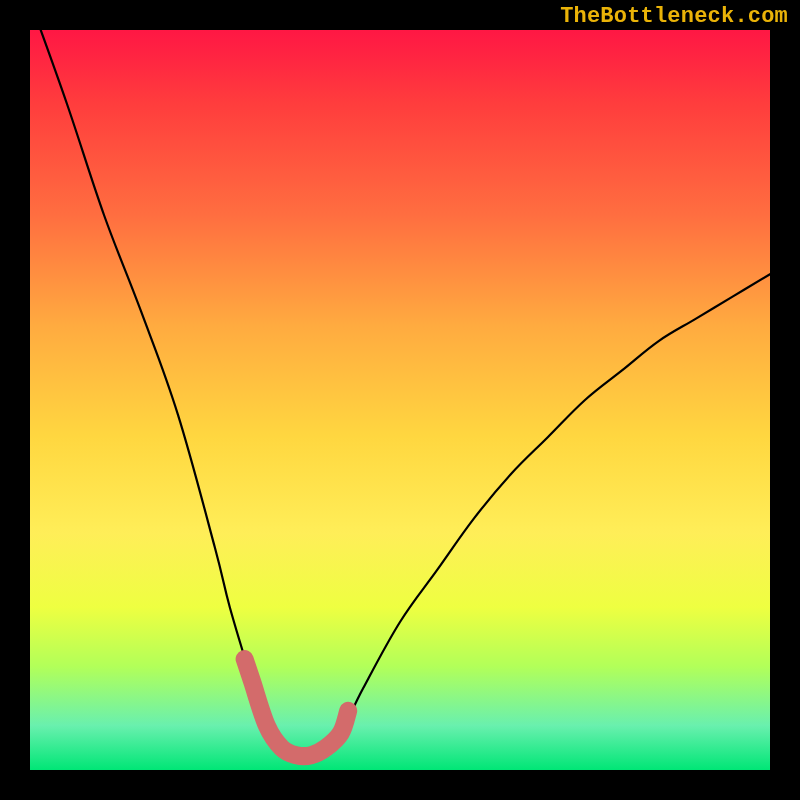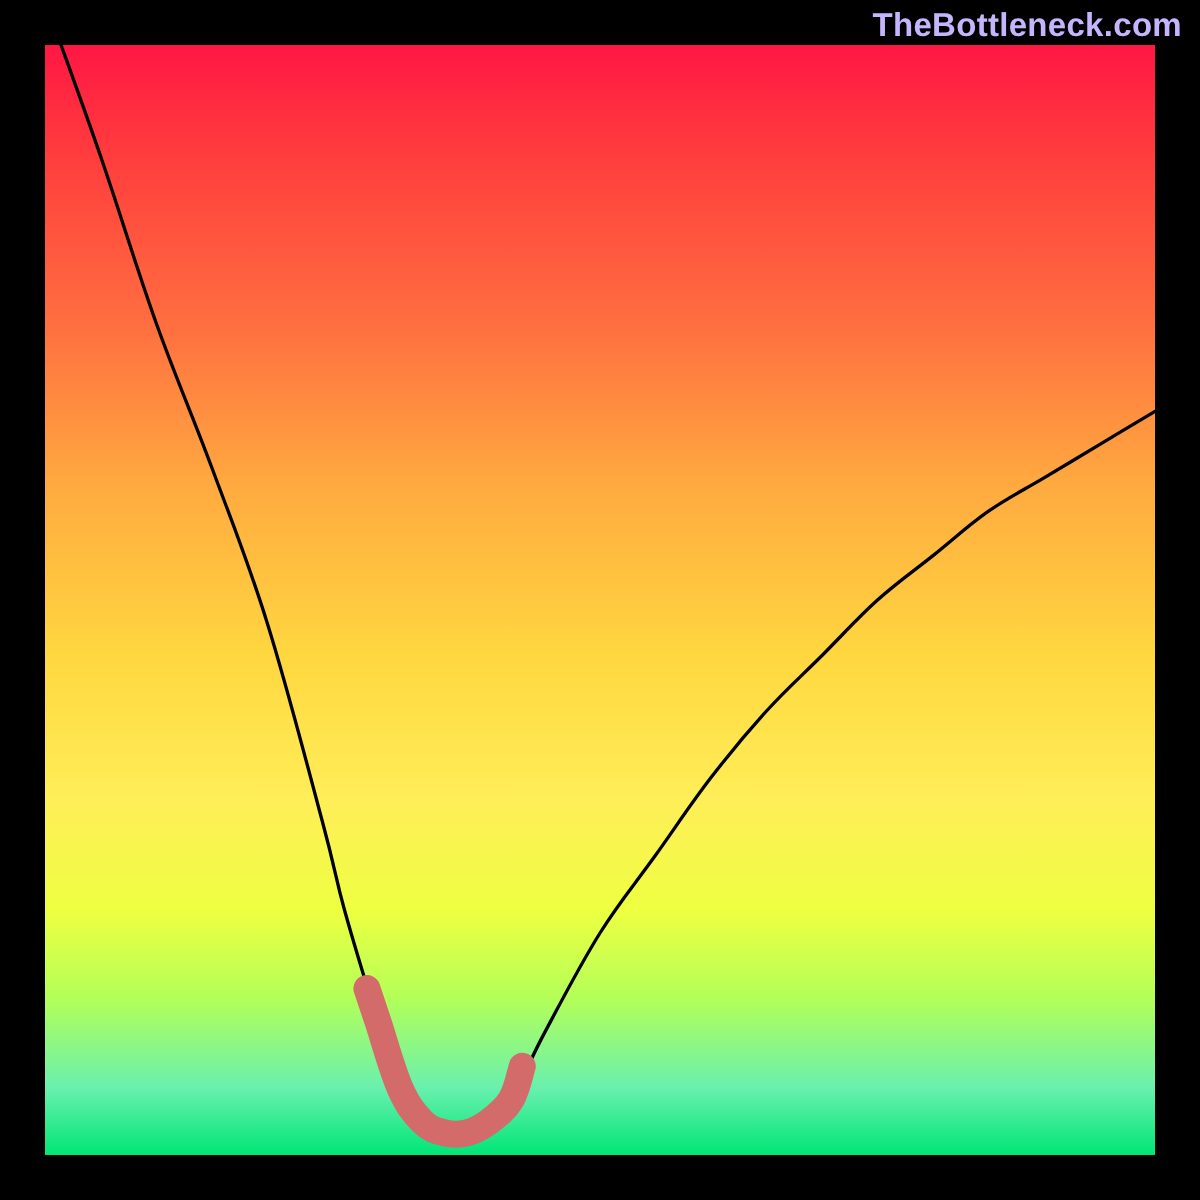--- a/index.html
+++ b/index.html
@@ -25,24 +25,24 @@
       #ffee58 68%,
       #eeff41 78%,
       #b2ff59 86%,
       #69f0ae 94%,
       #00e676 100%);
   }
   .watermark {
     position: absolute;
     top: 4px;
     right: 12px;
-    font-family: Liberation Sans, sans-serif;
+    font-family: Liberation Mono, monospace;
     font-size: 22px;
     font-weight: 600;
-    color: #c4b5fd;
+    color: #eab308;
     letter-spacing: 0.2px;
   }
   svg.curve {
     position: absolute;
     left: 0;
     top: 0;
     width: 740px;
     height: 740px;
     overflow: visible;
   }

